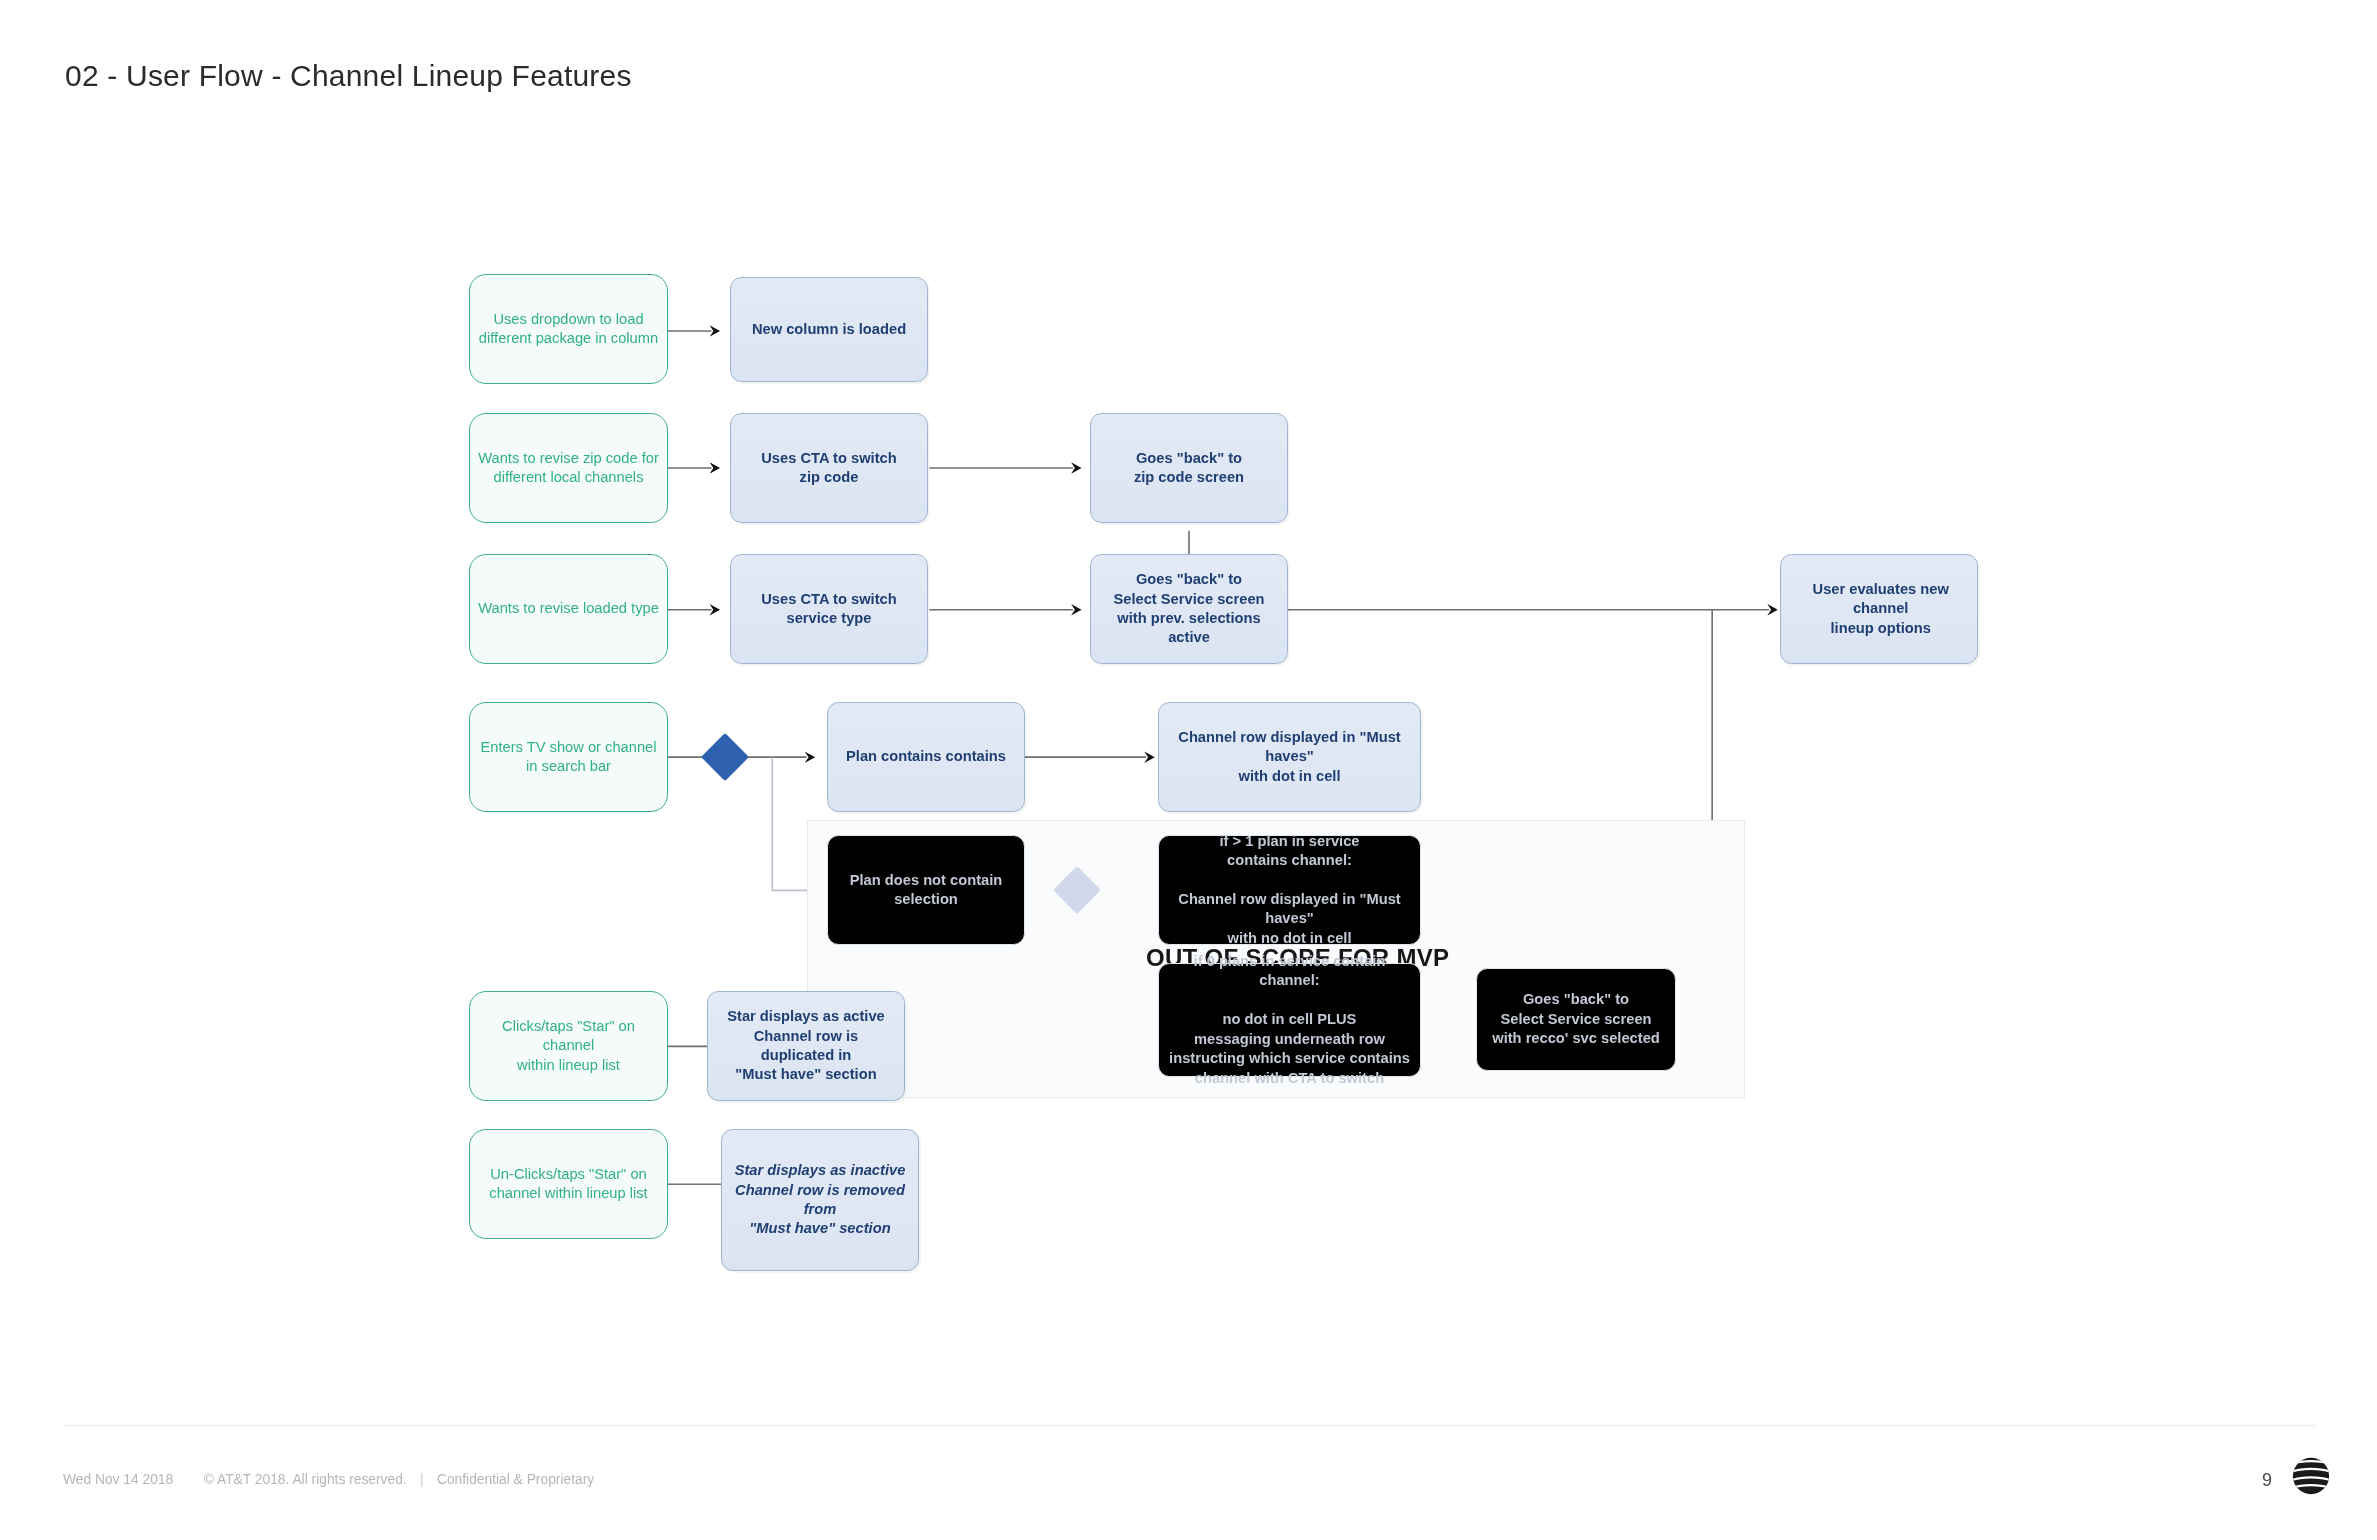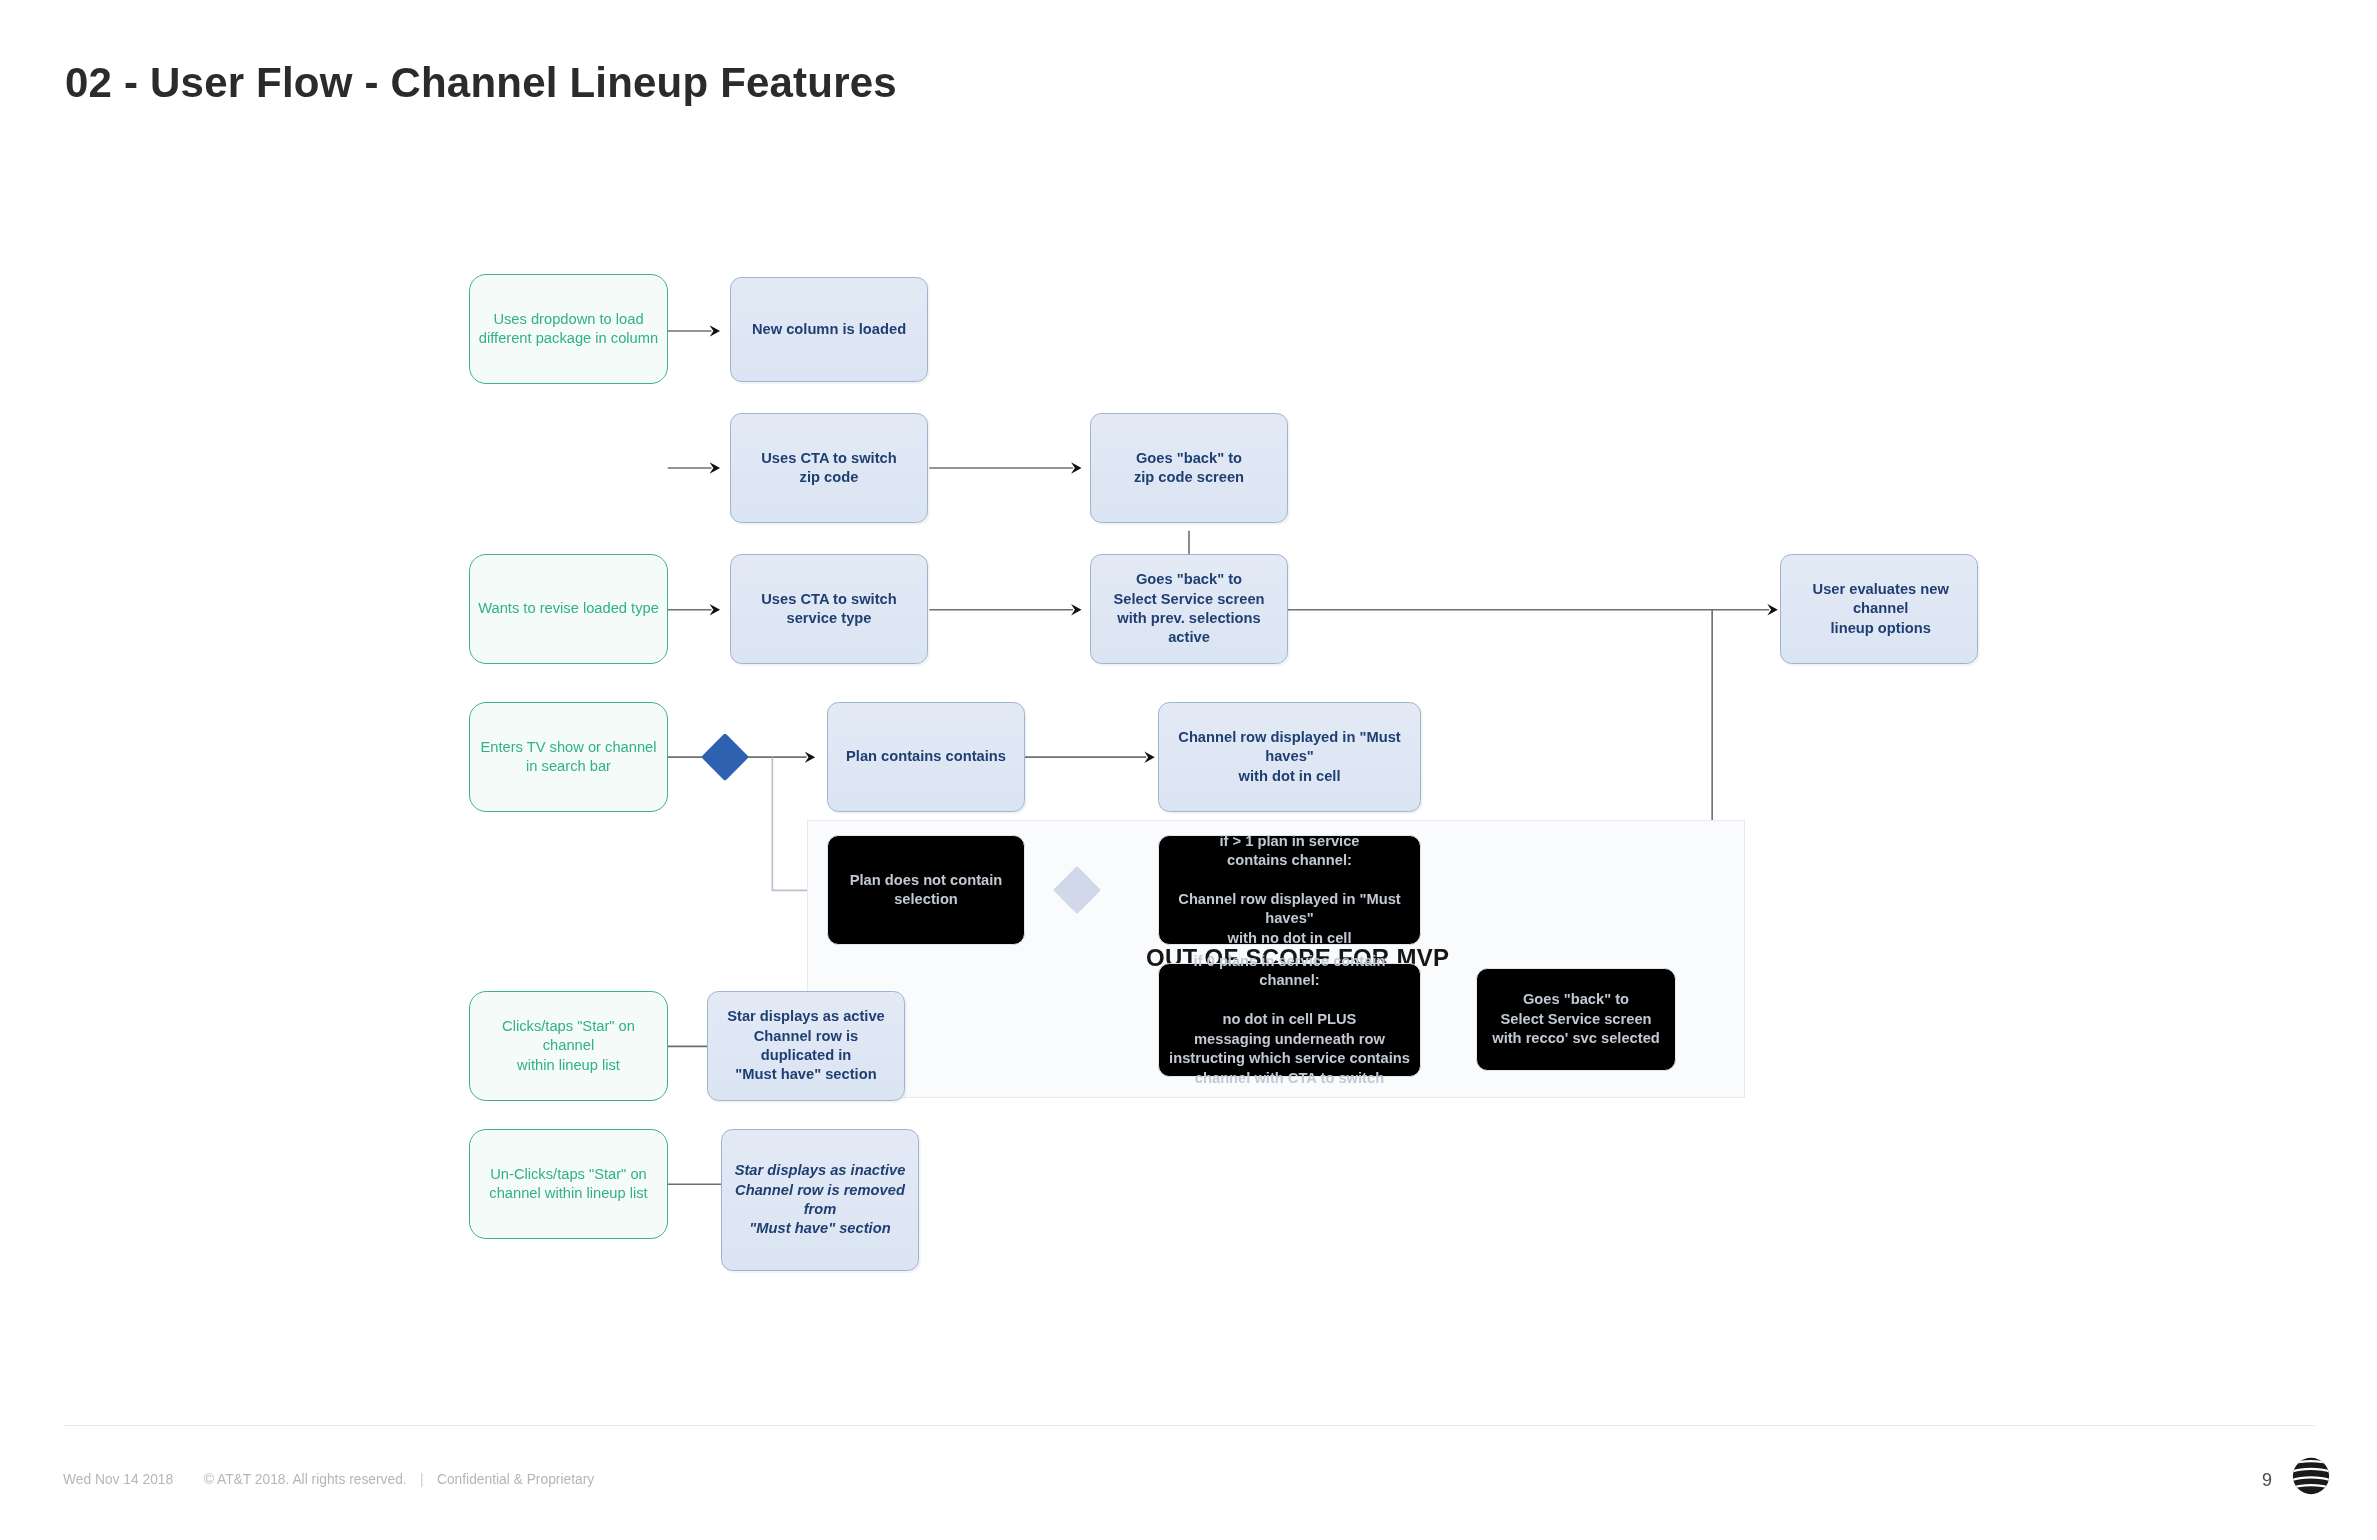--- a/index.html
+++ b/index.html
@@ -8,22 +8,22 @@
     background:#ffffff;
     font-family:"Liberation Sans", sans-serif;
     overflow:hidden;
     position:relative;
   }
   #page{position:absolute;inset:0;}
 
   
   .page-title{
     position:absolute;left:65px;top:59px;
-    font-size:42px;
-    font-weight:700;
+    font-size:30px;
+    font-weight:400;
     color:#2b2b2b;
     letter-spacing:0.2px;
     white-space:nowrap;
   }
 
   
   #connectors{position:absolute;left:0;top:0;width:2378px;height:1541px;pointer-events:none;}
 
   
   .node{
@@ -177,20 +177,23 @@
   <div class="scope-box" style="left:807px;top:820px;width:938px;height:278px;"></div>
   <div class="scope-label" style="left:1146px;top:944px;">OUT OF SCOPE FOR MVP</div>
 
   <div class="node green" style="left:469px;top:274px;width:199px;height:110px;">
     <span class="txt">Uses dropdown to load<br>different package in column</span>
   </div>
   <div class="node blue" style="left:730px;top:277px;width:198px;height:105px;">
     <span class="txt">New column is loaded</span>
   </div>
 
+  <div class="node green" style="left:469px;top:413px;width:199px;height:110px;">
+    <span class="txt">Wants to revise zip code for<br>different local channels</span>
+  </div>
   <div class="node blue" style="left:730px;top:413px;width:198px;height:110px;">
     <span class="txt">Uses CTA to switch<br>zip code</span>
   </div>
   <div class="node blue" style="left:1090px;top:413px;width:198px;height:110px;">
     <span class="txt">Goes "back" to<br>zip code screen</span>
   </div>
 
   <div class="node green" style="left:469px;top:554px;width:199px;height:110px;">
     <span class="txt">Wants to revise loaded type</span>
   </div>

